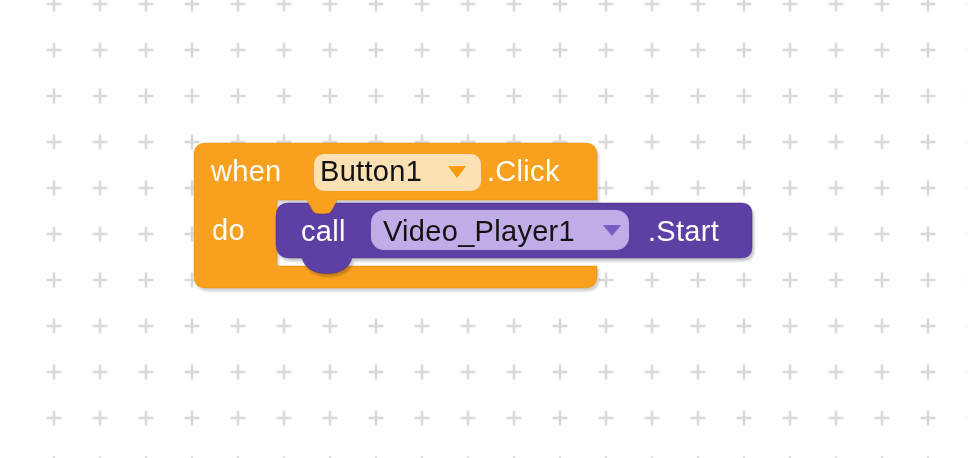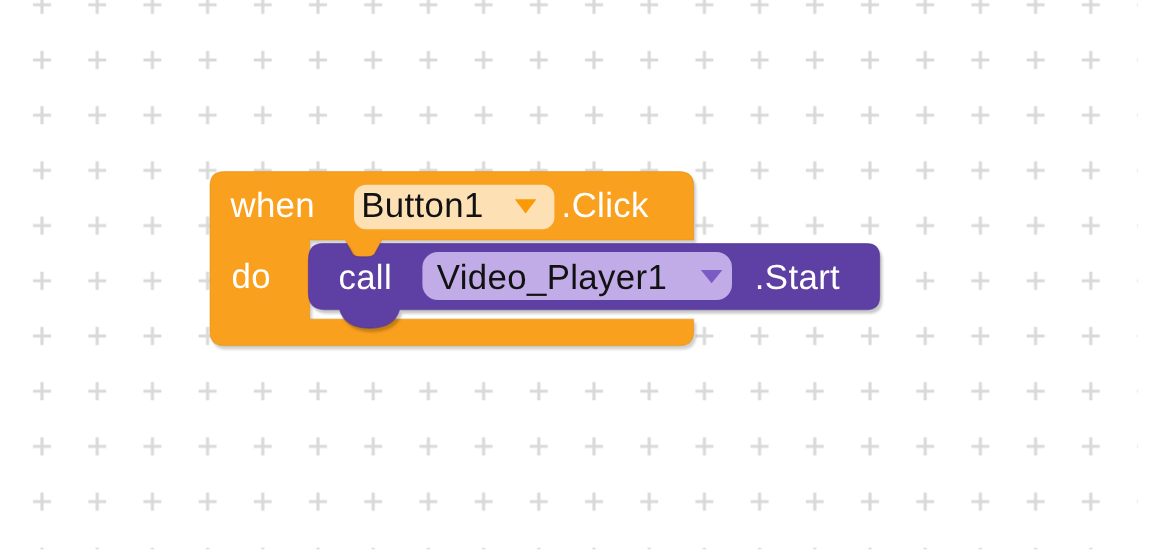--- a/index.html
+++ b/index.html
@@ -1,20 +1,21 @@
 <!DOCTYPE html>
 <html><head>
 <meta charset="utf-8">
 <style>
   html,body{margin:0;padding:0;background:#fff;}
   .stage{
     position:relative;
     width:948px;height:458px;
     overflow:hidden;
     font-family:"Liberation Sans", sans-serif;
+    margin-left:19px;
   }
   svg{display:block;}
   .block-text{
     font-family:"Liberation Sans", sans-serif;
     font-size:29px;
     letter-spacing:0.3px;
     user-select:none;
   }
   .white-text{fill:#ffffff;}
   .dark-text{fill:#121212;}

